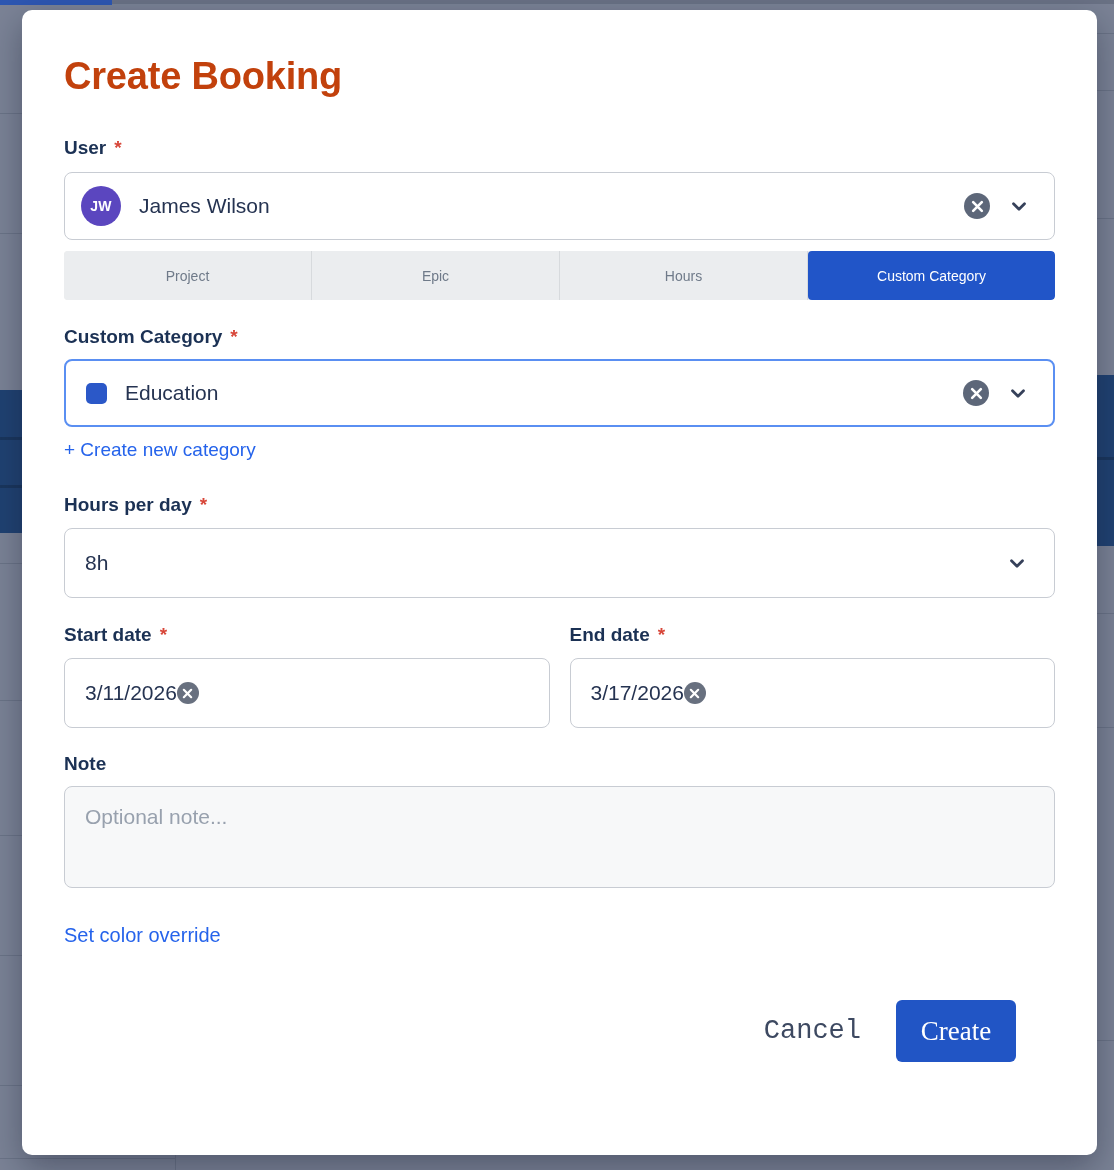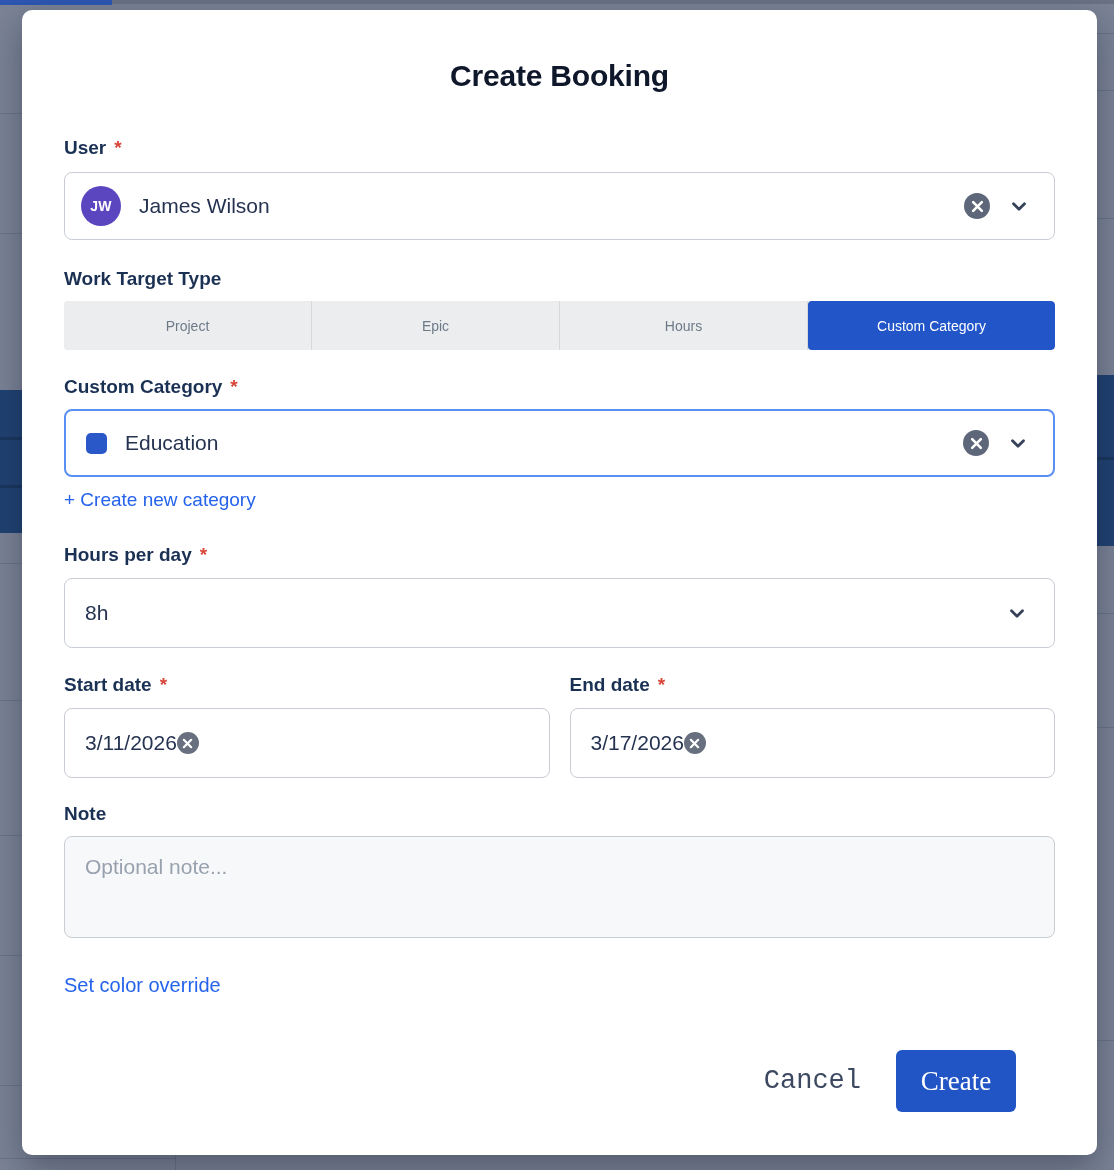--- a/index.html
+++ b/index.html
@@ -25,26 +25,25 @@
     position: absolute;
     left: 22px; top: 10px;
     width: 1075px; height: 1145px;
     background: #ffffff;
     border-radius: 10px;
     box-shadow: 0 12px 34px rgba(15, 22, 41, .38);
     padding: 48px 42px 0 42px;
   }
 
   .modal h1 {
-    font-size: 30px;
+    font-size: 38px;
     line-height: 36px;
     font-weight: 700;
-    color: #0f172a;
+    color: #c2410c;
     letter-spacing: -0.2px;
-    text-align: center;
   }
 
   .field-label {
     display: flex;
     align-items: baseline;
     gap: 8px;
     font-size: 19px;
     line-height: 22px;
     font-weight: 700;
     color: #1b3154;
@@ -261,23 +260,20 @@
         </svg>
     </span>
     <span class="chevron">
       <svg width="22" height="22" viewBox="0 0 24 24" fill="none">
           <path d="M6 9.5 L12 15.5 L18 9.5" stroke="#36415a" stroke-width="3" stroke-linecap="round" stroke-linejoin="round"></path>
         </svg>
     </span>
   </div>
 
   
-  <div class="field-label mt-label-wtt">
-    <span>Work Target Type</span>
-  </div>
   <div class="segmented">
     <button class="segment">Project</button>
     <button class="segment">Epic</button>
     <button class="segment">Hours</button>
     <button class="segment active">Custom Category</button>
   </div>
 
   
   <div class="field-label mt-label-cc">
     <span>Custom Category</span>

